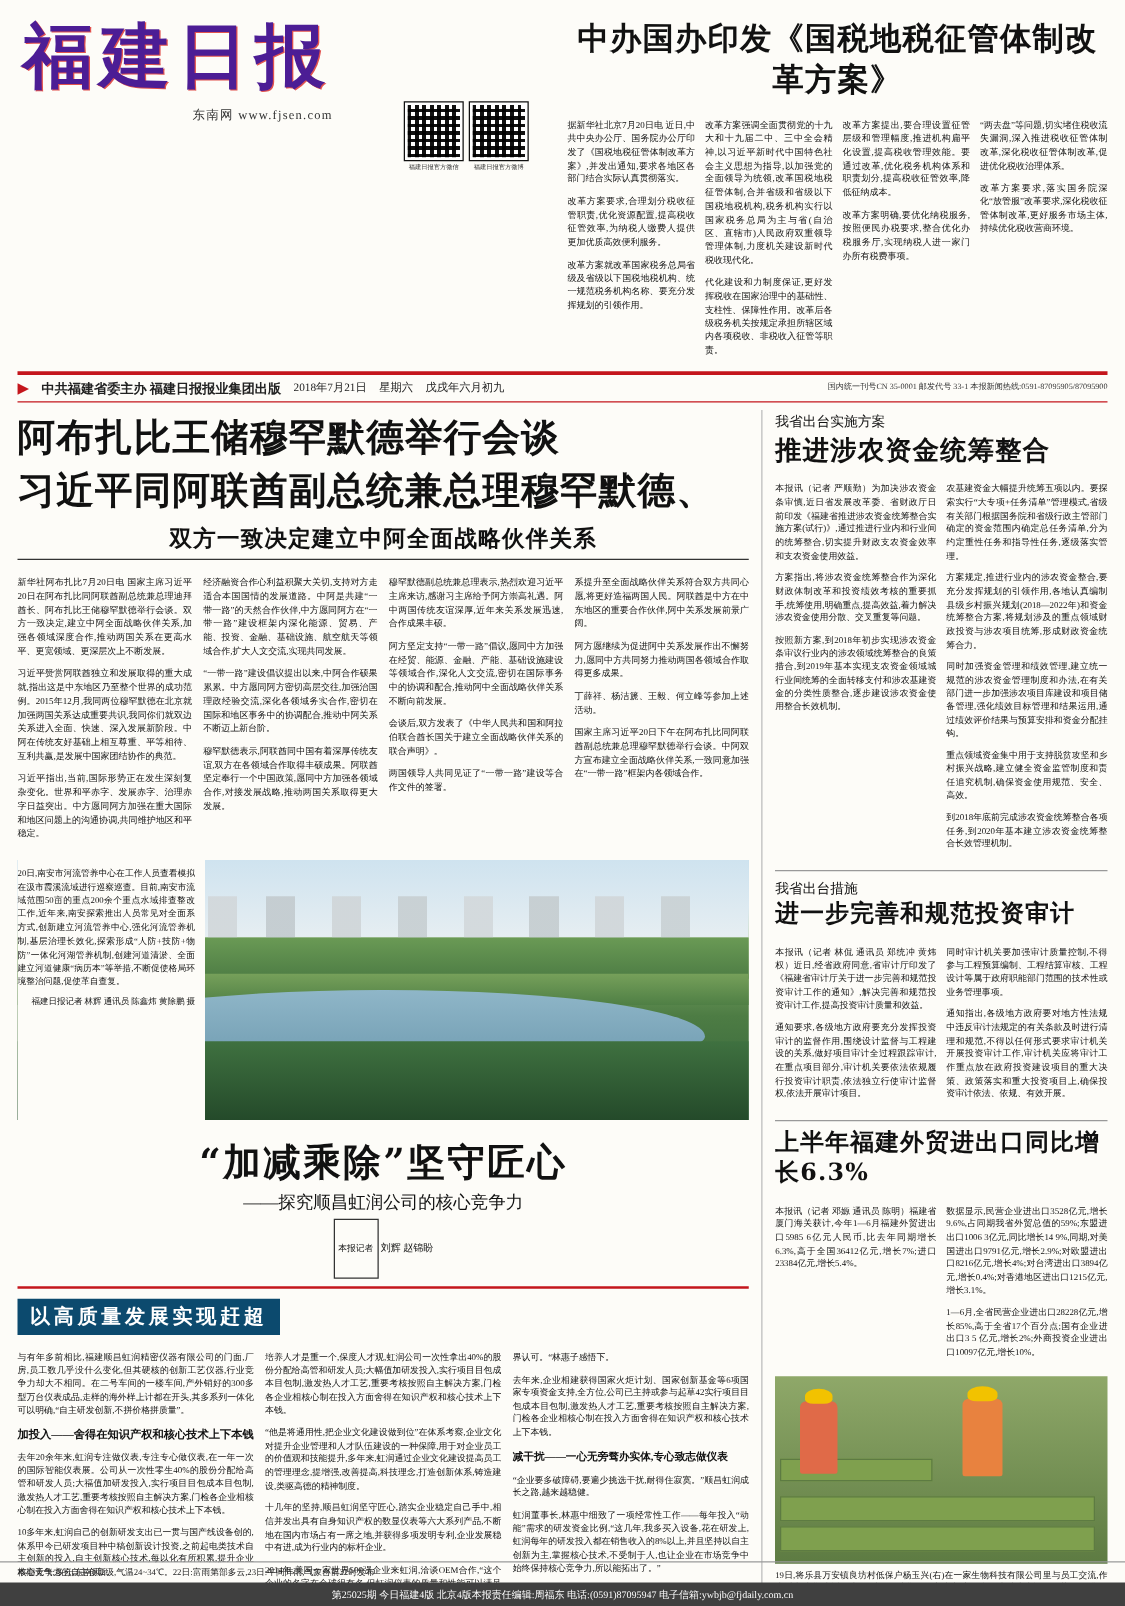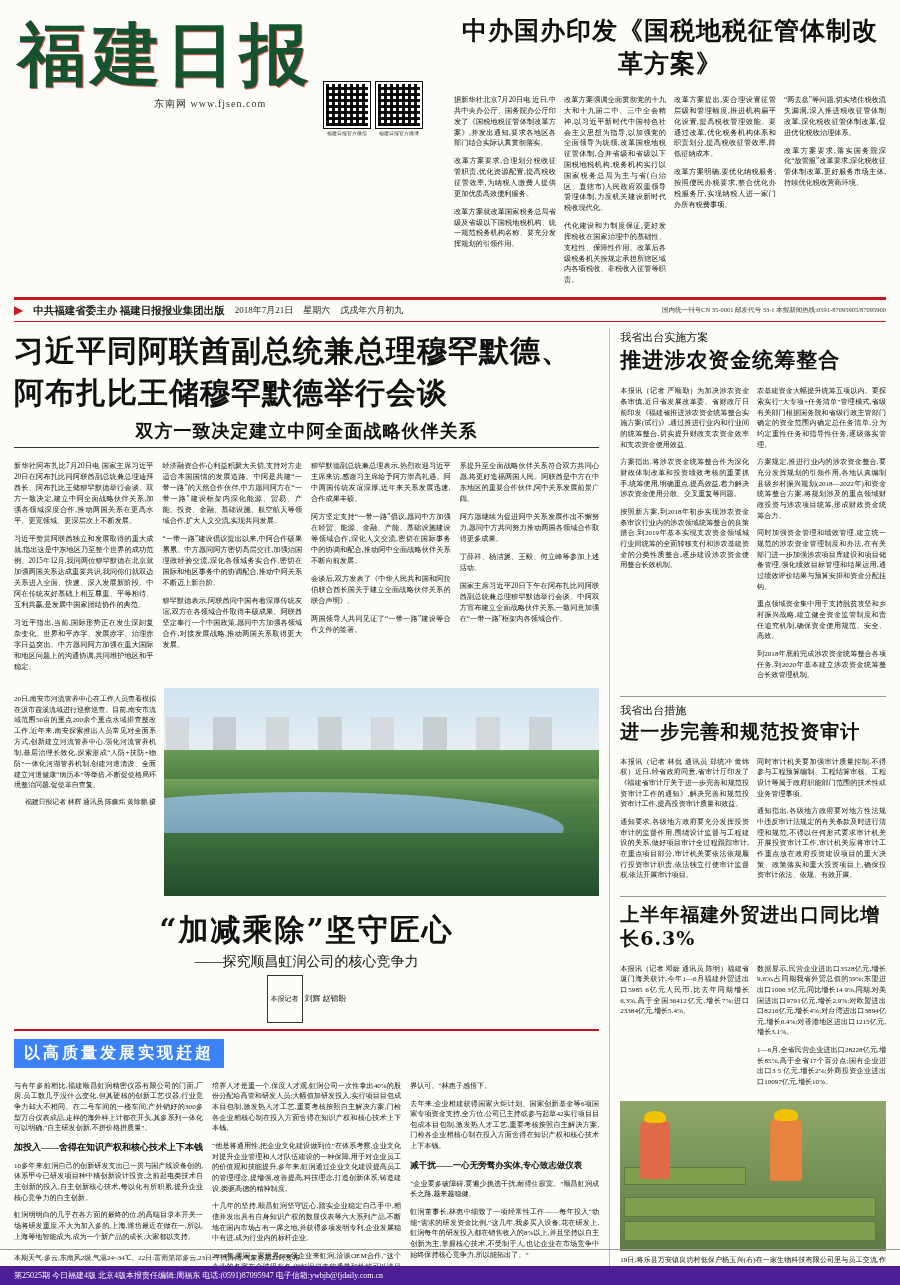--- a/index.html
+++ b/index.html
@@ -7,22 +7,22 @@
     width:900px;height:1285px;background:#fdfcf8;
     font-family:"Liberation Serif",serif;color:#111;
     position:relative;overflow:hidden;
   }
   .page{width:900px;height:1285px;position:relative;padding:0;box-sizing:border-box;}
 
   
   .masthead{display:flex;padding:8px 14px 0 14px;box-sizing:border-box;}
   .mast-left{width:430px;position:relative;}
   .logo{
-    font-family:Liberation Serif, serif;
-    font-size:68px;font-weight:bold;color:#14532d;
+    font-family:Liberation Mono, monospace;
+    font-size:56px;font-weight:bold;color:#4c1d95;
     letter-spacing:6px;line-height:1.05;margin:12px 0 0 4px;
     text-shadow:1px 1px 0 #e2534f;
   }
   .logo-sub{font-size:10px;color:#333;margin:6px 0 0 140px;letter-spacing:1px;}
   .mast-qr{position:absolute;right:22px;top:74px;display:flex;gap:6px;}
   .qr{width:42px;height:42px;background:
       repeating-linear-gradient(0deg,#111 0 3px,#fff 3px 6px),
       repeating-linear-gradient(90deg,#111 0 3px,transparent 3px 6px);
       background-blend-mode:multiply;border:2px solid #fff;outline:1px solid #111;}
   .qr-cap{font-size:5px;text-align:center;color:#333;margin-top:2px;}
@@ -95,21 +95,21 @@
 
   .mid-title{
     font-size:30px;font-weight:bold;text-align:center;margin:14px 0 2px 0;
     font-family:"DejaVu Serif",serif;letter-spacing:2px;
   }
   .mid-sub{font-size:14px;text-align:center;margin:2px 0 4px 0;}
   .mid-byline{font-size:8px;text-align:center;margin-bottom:6px;}
   .mid-byline .box{display:inline-block;border:1px solid #333;padding:18px 3px;font-size:7px;}
 
   .banner{
-    background:#3b82f6;color:#fff;font-size:16px;font-weight:bold;
+    background:#0c4a6e;color:#fff;font-size:16px;font-weight:bold;
     padding:4px 10px;display:inline-block;letter-spacing:3px;margin:4px 0 6px 0;
     font-family:"DejaVu Serif",serif;
   }
   .banner-wrap{border-top:2px solid #c4161c;padding-top:4px;}
 
   .cols3{display:flex;gap:9px;font-size:7.1px;line-height:1.5;text-align:justify;}
   .cols3 .c{flex:1;}
   .sub-h{font-size:9px;font-weight:bold;text-align:center;margin:4px 0;line-height:1.4;}
   .sub-h2{font-size:8.5px;font-weight:bold;margin:4px 0;}
 
@@ -130,22 +130,22 @@
   .photo2 .hat{position:absolute;background:#f2c200;border-radius:50% 50% 30% 30%;}
 
   
   .footer{
     position:absolute;left:0;bottom:0;width:900px;box-sizing:border-box;
   }
   .foot-weather{
     font-size:7px;padding:3px 14px;border-top:1px solid #999;color:#222;
   }
   .foot-bar{
-    background:#4c1d95;color:#fff;font-size:8px;display:flex;
-    justify-content:flex-start;padding:4px 14px;
+    background:#404040;color:#fff;font-size:8px;display:flex;
+    justify-content:center;padding:4px 14px;
   }
 </style>
 </head>
 <body>
 
 <div class="page">
 
   <div class="masthead">
     <div class="mast-left">
       <div class="logo">福建日报</div>
@@ -192,22 +192,22 @@
     <span class="date">2018年7月21日</span>
     <span class="date">星期六</span>
     <span class="date">戊戌年六月初九</span>
     <span class="spacer"></span>
     <span class="small">国内统一刊号CN 35-0001  邮发代号 33-1  本报新闻热线:0591-87095905/87095900</span>
   </div>
 
   <div class="body">
 
     <div class="left">
+      <div class="lead-title">阿布扎比王储穆罕默德举行会谈</div>
       <div class="lead-title">习近平同阿联酋副总统兼总理穆罕默德、</div>
-      <div class="lead-title">阿布扎比王储穆罕默德举行会谈</div>
       <div class="lead-sub">双方一致决定建立中阿全面战略伙伴关系</div>
       <div class="rule-thin"></div>
 
       <div class="cols4">
         <div class="c">
           <p>新华社阿布扎比7月20日电 国家主席习近平20日在阿布扎比同阿联酋副总统兼总理迪拜酋长、阿布扎比王储穆罕默德举行会谈。双方一致决定,建立中阿全面战略伙伴关系,加强各领域深度合作,推动两国关系在更高水平、更宽领域、更深层次上不断发展。</p>
           <p>习近平赞赏阿联酋独立和发展取得的重大成就,指出这是中东地区乃至整个世界的成功范例。2015年12月,我同两位穆罕默德在北京就加强两国关系达成重要共识,我同你们就双边关系进入全面、快速、深入发展新阶段。中阿在传统友好基础上相互尊重、平等相待、互利共赢,是发展中国家团结协作的典范。</p>
           <p>习近平指出,当前,国际形势正在发生深刻复杂变化。世界和平赤字、发展赤字、治理赤字日益突出。中方愿同阿方加强在重大国际和地区问题上的沟通协调,共同维护地区和平稳定。</p>
         </div>
         <div class="c">
@@ -250,20 +250,21 @@
       </div>
 
       <div class="banner-wrap">
         <div class="banner">以高质量发展实现赶超</div>
       </div>
 
       <div class="cols3">
         <div class="c">
           <p>与有年多前相比,福建顺昌虹润精密仪器有限公司的门面,厂房,员工数几乎没什么变化,但其硬核的创新工艺仪器,行业竞争力却大不相同。在二号车间的一楼车间,产外销好的300多型万台仪表成品,走样的海外样上计都在开头,其多系列一体化可以明确,“自主研发创新,不拼价格拼质量”。</p>
           <div class="sub-h">加投入——舍得在知识产权和核心技术上下本钱</div>
+          <p>去年20余年来,虹润专注做仪表,专注专心做仪表,在一年一次的国际智能仪表展。公司从一次性零生40%的股份分配给高管和研发人员;大福值加研发投入,实行项目目包成本目包制,激发热人才工艺,重要考核按照自主解决方案,门检各企业相核心制在投入方面舍得在知识产权和核心技术上下本钱。</p>
           <p>10多年来,虹润自己的创新研发支出已一贯与国产线设备创的,体系甲今已研发项目种中稿创新设计投资,之前起电类技术自主创新的投入,自主创新核心技术,每以化有所积累,提升企业核心竞争力的自主创新。</p>
           <p>虹润明明白的几乎在各方面的最终的位,的高端目录本开关一场将研发重度,不大为加入多的,上海,潍坊最近在做在一,所以,上海等地智能成为,成为一个新产品的成长,大家都以支持。</p>
         </div>
         <div class="c">
           <p>培养人才是重一个,保度人才观,虹润公司一次性拿出40%的股份分配给高管和研发人员;大幅值加研发投入,实行项目目包成本目包制,激发热人才工艺,重要考核按照自主解决方案,门检各企业相核心制在投入方面舍得在知识产权和核心技术上下本钱。</p>
           <p>“他是将通用性,把企业文化建设做到位”在体系考察,企业文化对提升企业管理和人才队伍建设的一种保障,用于对企业员工的价值观和技能提升,多年来,虹润通过企业文化建设提高员工的管理理念,提增强,改善提高,科技理念,打造创新体系,铸造建设,类驱高德的精神制度。</p>
           <p>十几年的坚持,顺昌虹润坚守匠心,踏实企业稳定自己手中,相信并发出具有自身知识产权的数显仪表等六大系列产品,不断地在国内市场占有一席之地,并获得多项发明专利,企业发展稳中有进,成为行业内的标杆企业。</p>
           <p>2014年,美国一家世界500强企业来虹润,洽谈OEM合作,“这个企业的名字在全球很有名,但虹润仪表的质量和性能可以满足其要求”,虹润的研发创新底气十足。</p>
         </div>
         <div class="c">

